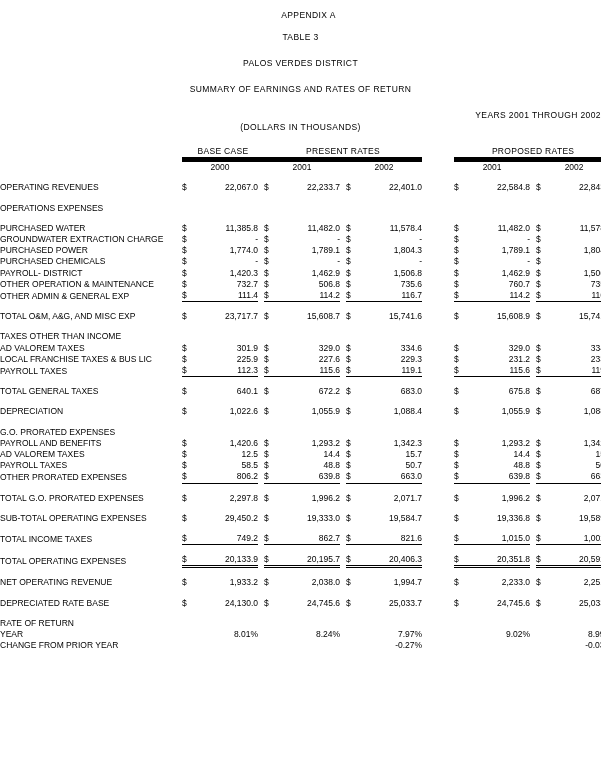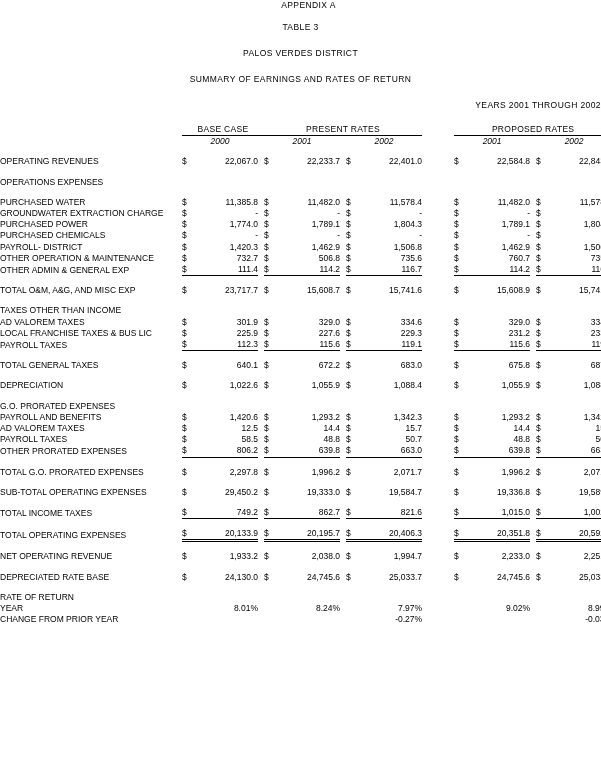--- a/index.html
+++ b/index.html
@@ -4,21 +4,21 @@
 <style>
   html,body{margin:0;padding:0;}
   body{
     width:601px;height:773px;background:#ffffff;
     font-family:"Liberation Sans", sans-serif;
     font-size:8.5px;color:#000;
     -webkit-font-smoothing:none;
   }
   .page{position:relative;width:601px;height:773px;overflow:hidden;}
   .hdr{text-align:center;font-size:8.5px;letter-spacing:.4px;}
-  .hdr.t1{padding-left:16px;}
+  .hdr.t1{margin-top:10px;padding-left:16px;}
   .hdr.t2{margin-top:12px;}
   .hdr.t3{margin-top:16px;}
   .hdr.t4{margin-top:2px;}
   .hdr.t5{margin-top:16px;text-align:center;}
   .hdr.t6{margin-top:16px;text-align:right;}
   .hdr.t7{margin-top:2px;}
 
   table.tbl{border-collapse:collapse;margin-top:14px;width:601px;table-layout:fixed;}
   table.tbl td{font-size:8.5px;vertical-align:bottom;padding:0;line-height:11.2px;white-space:nowrap;}
 
@@ -41,35 +41,36 @@
 
   .lbl{padding-left:4px;}
   .ind1{padding-left:14px;}
   .ind2{padding-left:22px;}
   .num{text-align:right;padding-right:3px;}
   .dol{text-align:left;padding-left:2px;}
   .spacer td{height:9px;line-height:9px;}
 
   .ul-single{border-bottom:1px solid #000;}
   .ul-dbl{border-bottom:3px double #000;}
-  .grpline{border-bottom:1px solid #000000;}
+  .grpline{border-bottom:5px solid #000000;}
 
   .hdr-group{font-size:8.5px;text-align:center;letter-spacing:.3px;}
-  .yr{font-size:8.5px;text-align:center;font-style:italic;}
+  .yr{font-size:8.5px;text-align:center;}
 </style>
 </head>
 <body>
 
 <div class="page">
 
   <div class="hdr t1">APPENDIX A</div>
   <div class="hdr t2">TABLE 3</div>
   <div class="hdr t3">PALOS VERDES DISTRICT</div>
   <div class="hdr t5">SUMMARY OF EARNINGS AND RATES OF RETURN</div>
   <div class="hdr t6">YEARS 2001 THROUGH 2002</div>
+  <div class="hdr t7">(DOLLARS IN THOUSANDS)</div>
 
   <table class="tbl">
     <colgroup>
       <col class="c-label">
         <col class="c-d1">
         <col class="c-v1">
         <col class="c-gap1">
       <col class="c-d2">
         <col class="c-v2">
         <col class="c-gap2">

